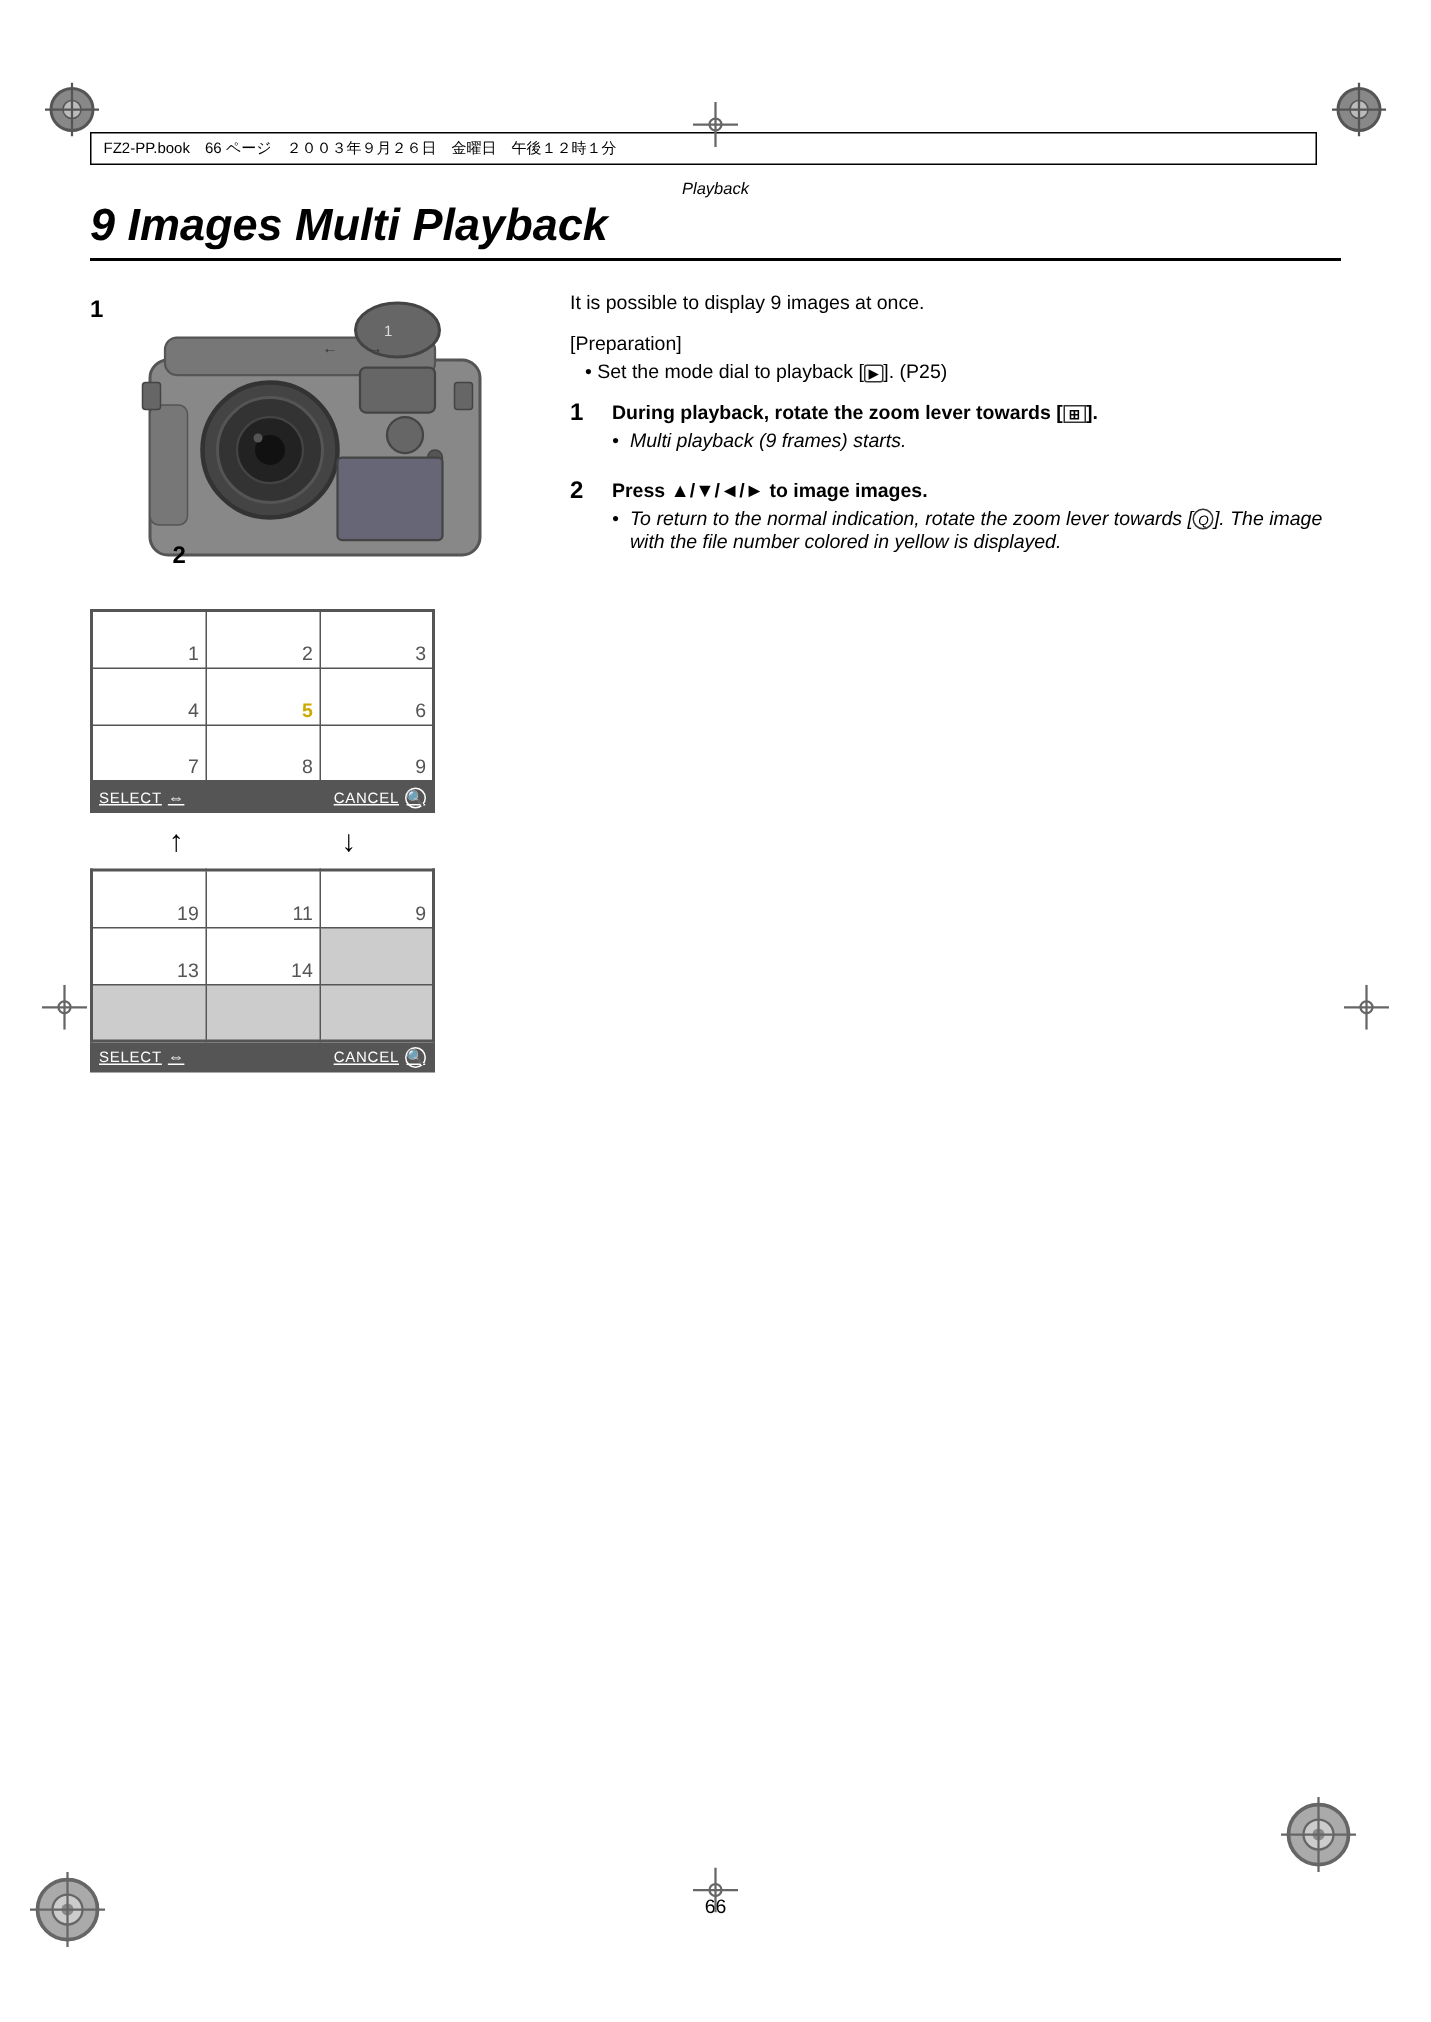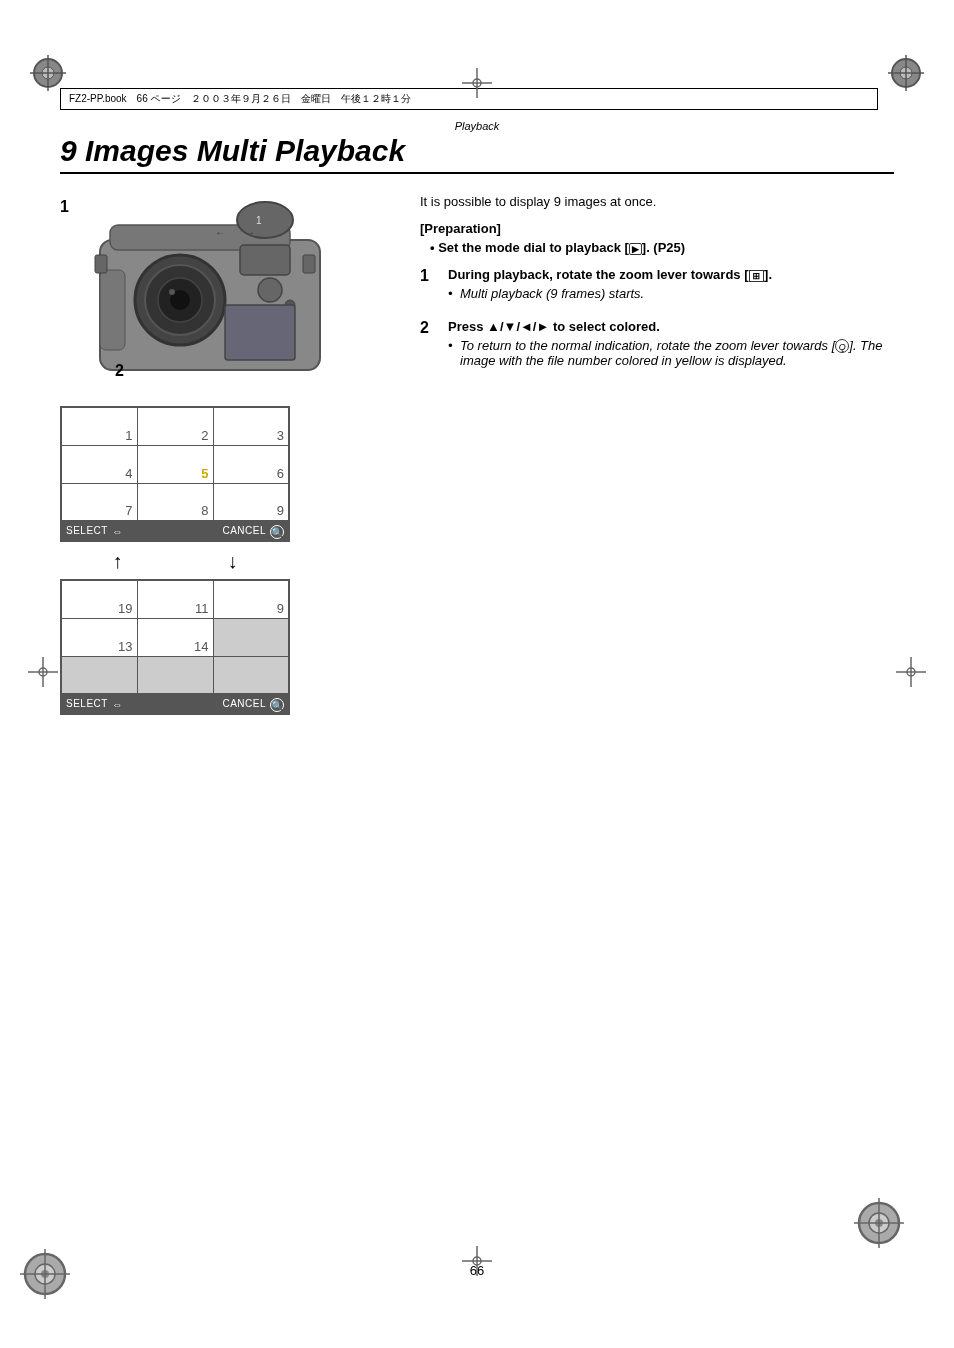--- a/index.html
+++ b/index.html
@@ -56,21 +56,20 @@
       gap: 20px;
     }
 
     .left-col {
       width: 300px;
       flex-shrink: 0;
     }
 
     .right-col {
       flex: 1;
-      margin-left: 40px;
     }
 
     
     .grid-panel {
       width: 230px;
       margin-bottom: 6px;
     }
 
     .grid-table {
       width: 100%;
@@ -88,22 +87,23 @@
       font-size: 13px;
       color: #555;
     }
 
     .grid-footer {
       background: #555;
       color: #fff;
       font-size: 11px;
       padding: 3px 6px;
       display: flex;
-      align-items: flex-start;
+      align-items: center;
       gap: 4px;
+      text-decoration: underline;
     }
 
     .grid-footer .select-text {
       font-size: 10px;
       letter-spacing: 0.5px;
     }
 
     .grid-footer .cancel-text {
       font-size: 10px;
       letter-spacing: 0.5px;
@@ -142,21 +142,20 @@
 
     
     .intro-text {
       font-size: 13px;
       margin-bottom: 12px;
       margin-top: 4px;
     }
 
     .preparation-section {
       margin-bottom: 12px;
-      font-weight: bold;
     }
 
     .prep-label {
       font-size: 13px;
       margin-bottom: 4px;
     }
 
     .prep-item {
       font-size: 13px;
       padding-left: 10px;
@@ -400,21 +399,21 @@
               <strong>During playback, rotate the zoom lever towards [<span style="display:inline-block;border:1px solid #333;font-size:9px;padding:0 3px;">⊞</span>].</strong>
             </p>
             <p class="step-bullet">Multi playback (9 frames) starts.</p>
           </div>
         </div>
 
         <div class="step">
           <div class="step-num">2</div>
           <div class="step-content">
             <p class="step-title">
-              <strong>Press ▲/▼/◄/► to select colored.</strong>
+              <strong>Press ▲/▼/◄/► to image images.</strong>
             </p>
             <p class="step-bullet">To return to the normal indication, rotate the zoom lever towards [<span style="display:inline-block;border:1px solid #333;border-radius:50%;font-size:9px;width:14px;height:14px;text-align:center;line-height:14px;">Q</span>]. The image with the file number colored in yellow is displayed.</p>
           </div>
         </div>
       </div>
     </div>
   </div>
 </div>
 
 <div class="page-number">66</div>

